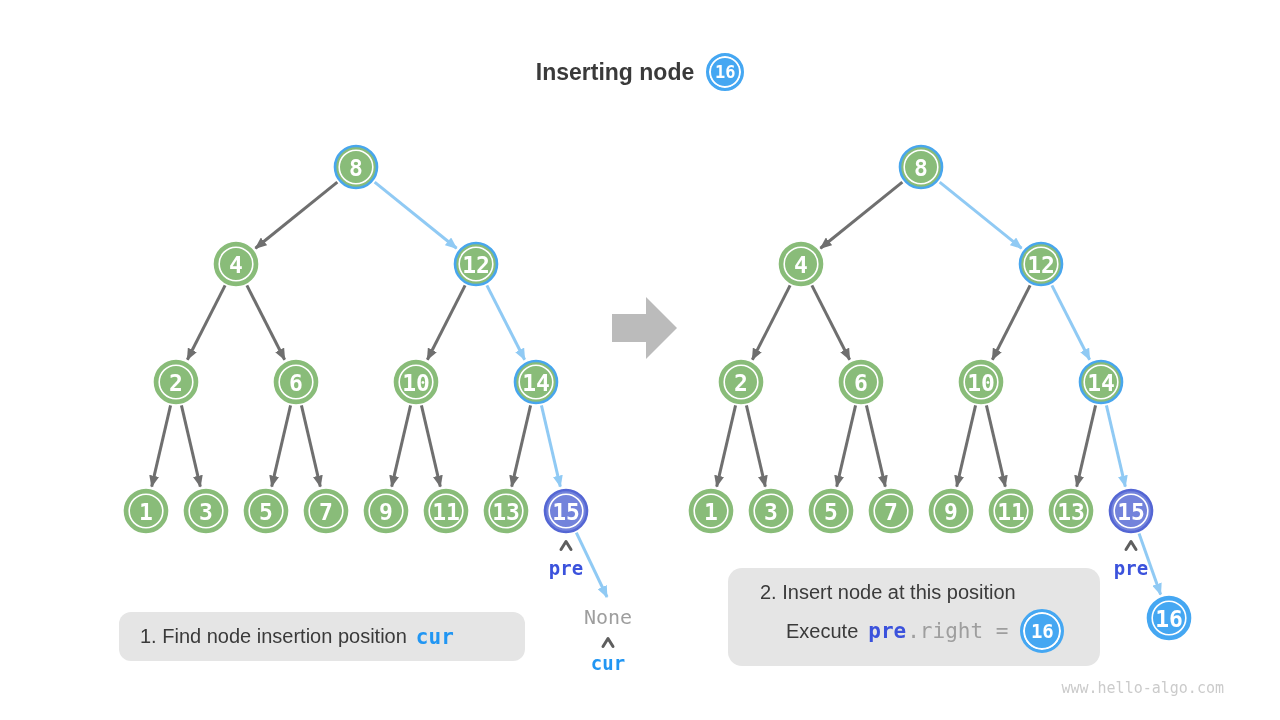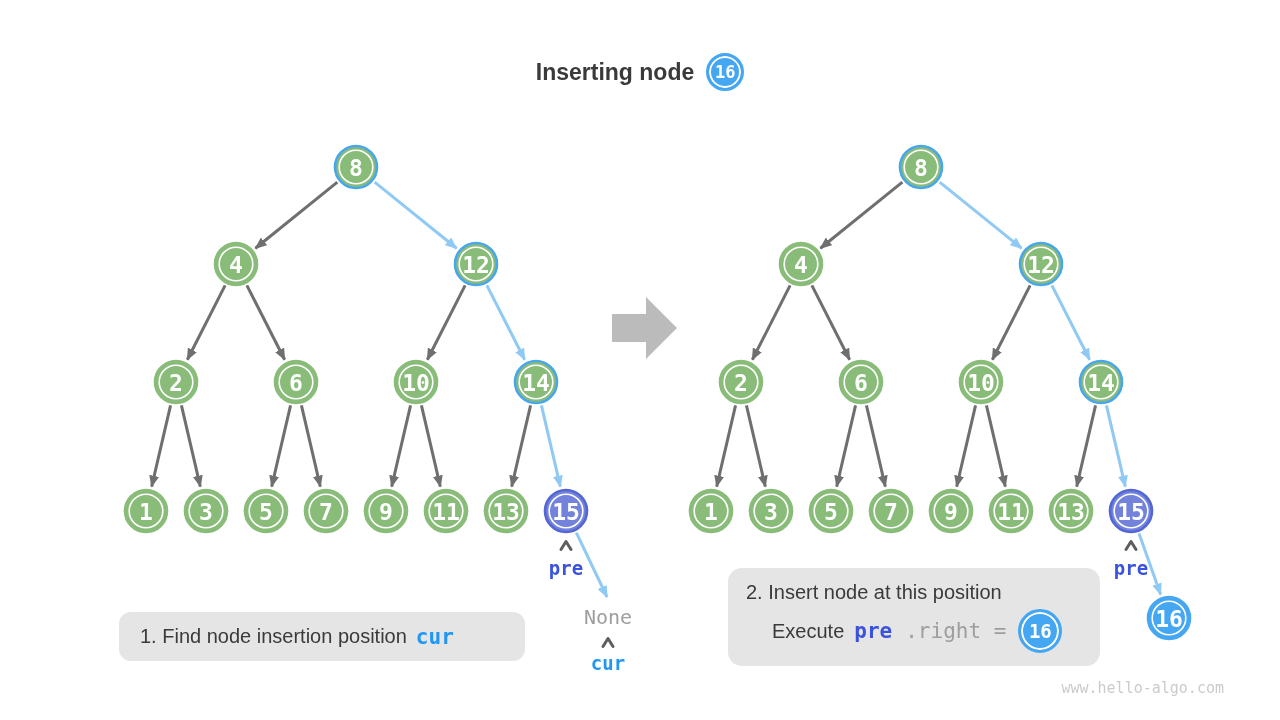--- a/index.html
+++ b/index.html
@@ -31,28 +31,28 @@
   .caption {
     position:absolute; background:var(--box-bg); box-sizing:border-box;
     color:var(--text-dark); font-size:20px;
   }
   .caption1 {
     left:119px; top:612px; width:406px; height:49px; border-radius:12px;
     display:flex; align-items:center; padding-left:21px;
   }
   .caption2 {
     left:728px; top:568px; width:372px; height:98px; border-radius:14px;
-    padding:13px 0 0 18px;
+    padding:13px 0 0 32px;
   }
   .cap-line2 { display:flex; align-items:center; margin-top:5px; margin-left:26px; }
 
   .code { font-family:"DejaVu Sans Mono", monospace; font-weight:bold; font-size:21px; }
   .cur-code  { color:var(--cur-text);  margin-left:9px; }
   .pre-code  { color:var(--pre-text);  margin-left:10px; }
-  .gray-code { color:var(--none-text); font-weight:normal; margin-left:13px; }
+  .gray-code { color:var(--none-text); font-weight:normal; margin-left:1px; }
 
   .watermark {
     position:absolute; right:56px; top:679px;
     font-family:"DejaVu Sans Mono", monospace; font-size:15px;
     color:var(--watermark);
   }
 
   
   text.node-num {
     font-family:"DejaVu Sans Mono", monospace; font-weight:bold;

